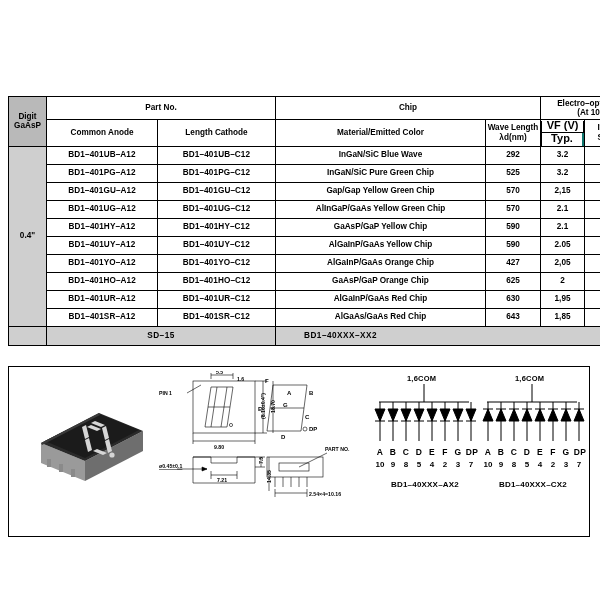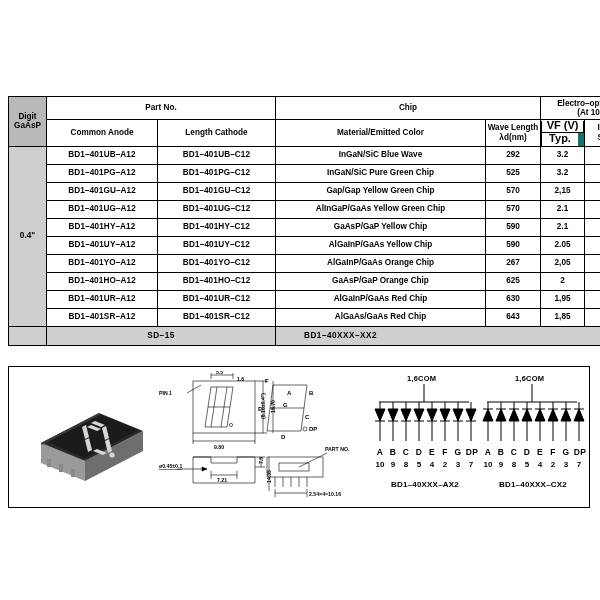--- a/index.html
+++ b/index.html
@@ -33,21 +33,21 @@
   td.part{font-size:8.6px;font-weight:bold;letter-spacing:.1px;}
   td.mat{font-size:8.4px;font-weight:bold;text-align:left;padding-left:5px;}
   td.num{font-size:8.6px;font-weight:bold;}
   tr.datarow td{height:17px;}
   .sd-row td{height:18px;background:#cfcfcf !important;}
   .sd-a{font-size:12.5px;font-weight:bold;letter-spacing:.5px;}
   .sd-b{font-size:12.5px;font-weight:bold;letter-spacing:.5px;}
 
   
   .draw-panel{
-    position:absolute;left:8px;top:366px;width:582px;height:142px;
+    position:absolute;left:8px;top:366px;width:582px;height:171px;
     border:1px solid #000;background:#fff;box-sizing:border-box;
   }
 
   
   .svg-box{position:absolute;}
 
   .tiny{font-size:5.2px;font-weight:bold;font-family:"Liberation Sans",sans-serif;}
   .seglbl{font-size:6px;font-weight:bold;}
   .circ-lbl{font-size:8.5px;font-weight:bold;letter-spacing:.3px;}
   .pin-num{font-size:8px;font-weight:bold;}
@@ -86,21 +86,21 @@
         <tr>
           <td class="hdr-sm" style="height:26px">Common Anode</td>
           <td class="hdr-sm">Length Cathode</td>
           <td class="hdr-sm">Material/Emitted Color</td>
           <td class="hdr-xs" style="line-height:1.2">
             <div>Wave Length</div>
             <div>λd(nm)</div>
           </td>
           <td style="padding:0;border:none">
             <div style="border-left:1px solid #000;border-right:1px solid #000;border-bottom:1px solid #000;height:12px;display:flex;align-items:center;justify-content:center;box-sizing:border-box" class="hdr-sm">VF (V)</div>
-            <div style="border-left:1px solid #000;border-right:6px solid #0f766e;height:13px;display:flex;align-items:center;justify-content:center;box-sizing:border-box" class="hdr-sm">Typ.</div>
+            <div style="border-left:1px solid #000;border-right:2px solid #0f766e;height:13px;display:flex;align-items:center;justify-content:center;box-sizing:border-box" class="hdr-sm">Typ.</div>
           </td>
           <td class="hdr-sm" style="line-height:1.2">
             <div>Iv.Typ. Per.</div>
             <div>Seg. (mcd)</div>
           </td>
         </tr>
       </thead>
       <tbody>
         <tr class="datarow">
           <td rowspan="10" class="gray-lt digit-val">0.4"</td>
@@ -148,21 +148,21 @@
           <td class="part">BD1–401UY–C12</td>
           <td class="mat">AlGaInP/GaAs Yellow  Chip</td>
           <td class="num">590</td>
           <td class="num">2.05</td>
           <td class="num">15</td>
         </tr>
         <tr class="datarow">
           <td class="part">BD1–401YO–A12</td>
           <td class="part">BD1–401YO–C12</td>
           <td class="mat">AlGaInP/GaAs Orange  Chip</td>
-          <td class="num">267</td>
+          <td class="num">427</td>
           <td class="num">2,05</td>
           <td class="num">15</td>
         </tr>
         <tr class="datarow">
           <td class="part">BD1–401HO–A12</td>
           <td class="part">BD1–401HO–C12</td>
           <td class="mat">GaAsP/GaP Orange  Chip</td>
           <td class="num">625</td>
           <td class="num">2</td>
           <td class="num">1.5</td>

